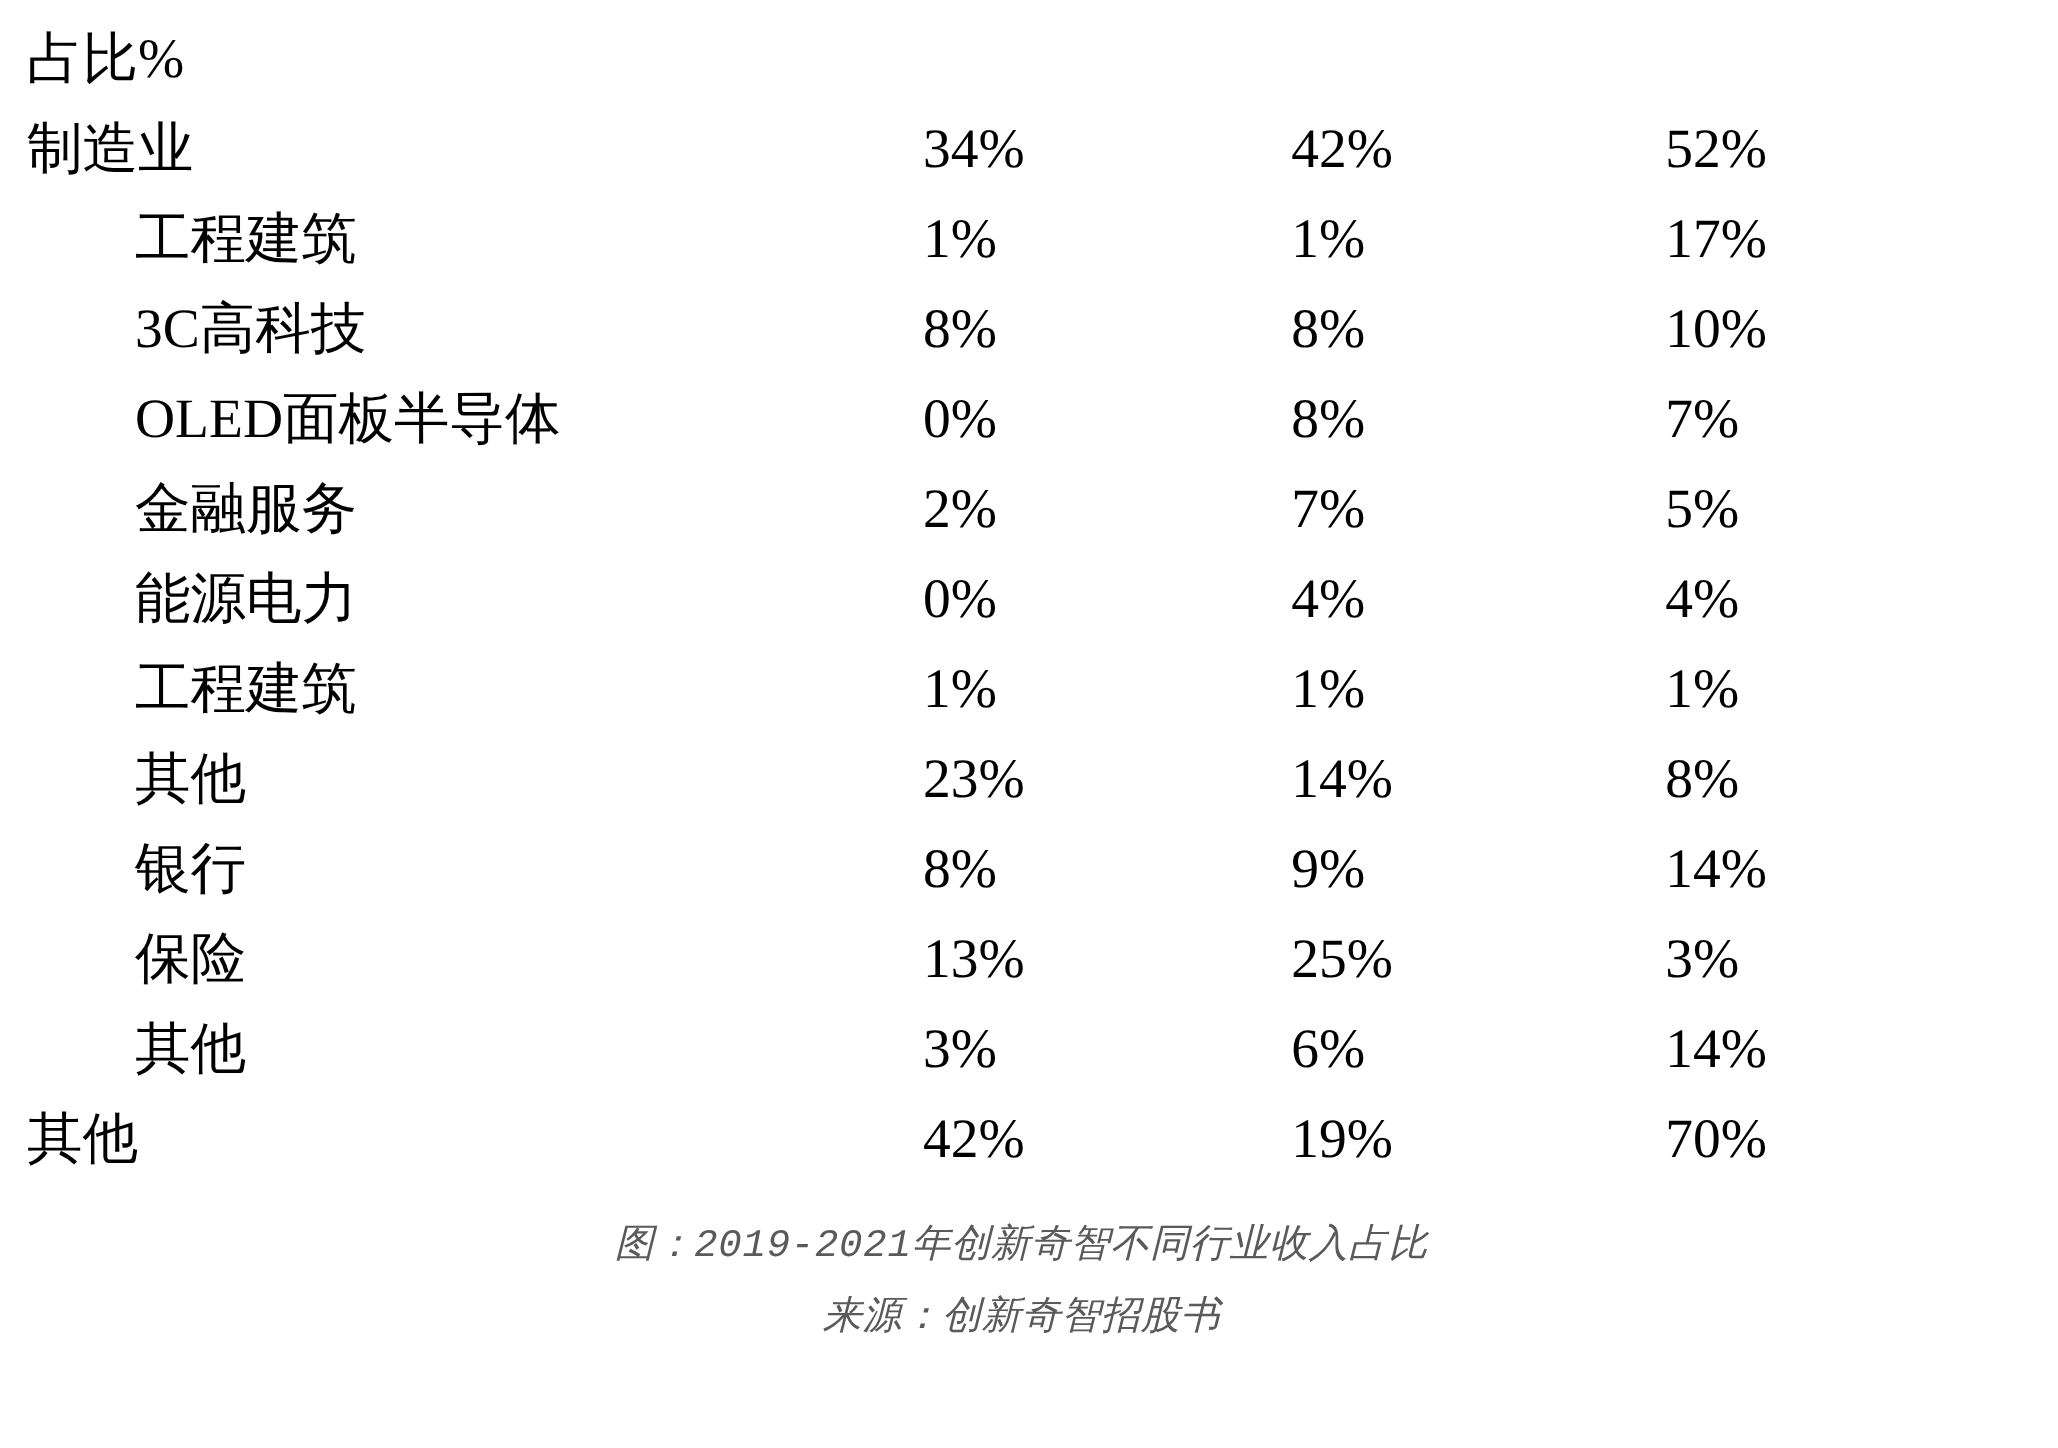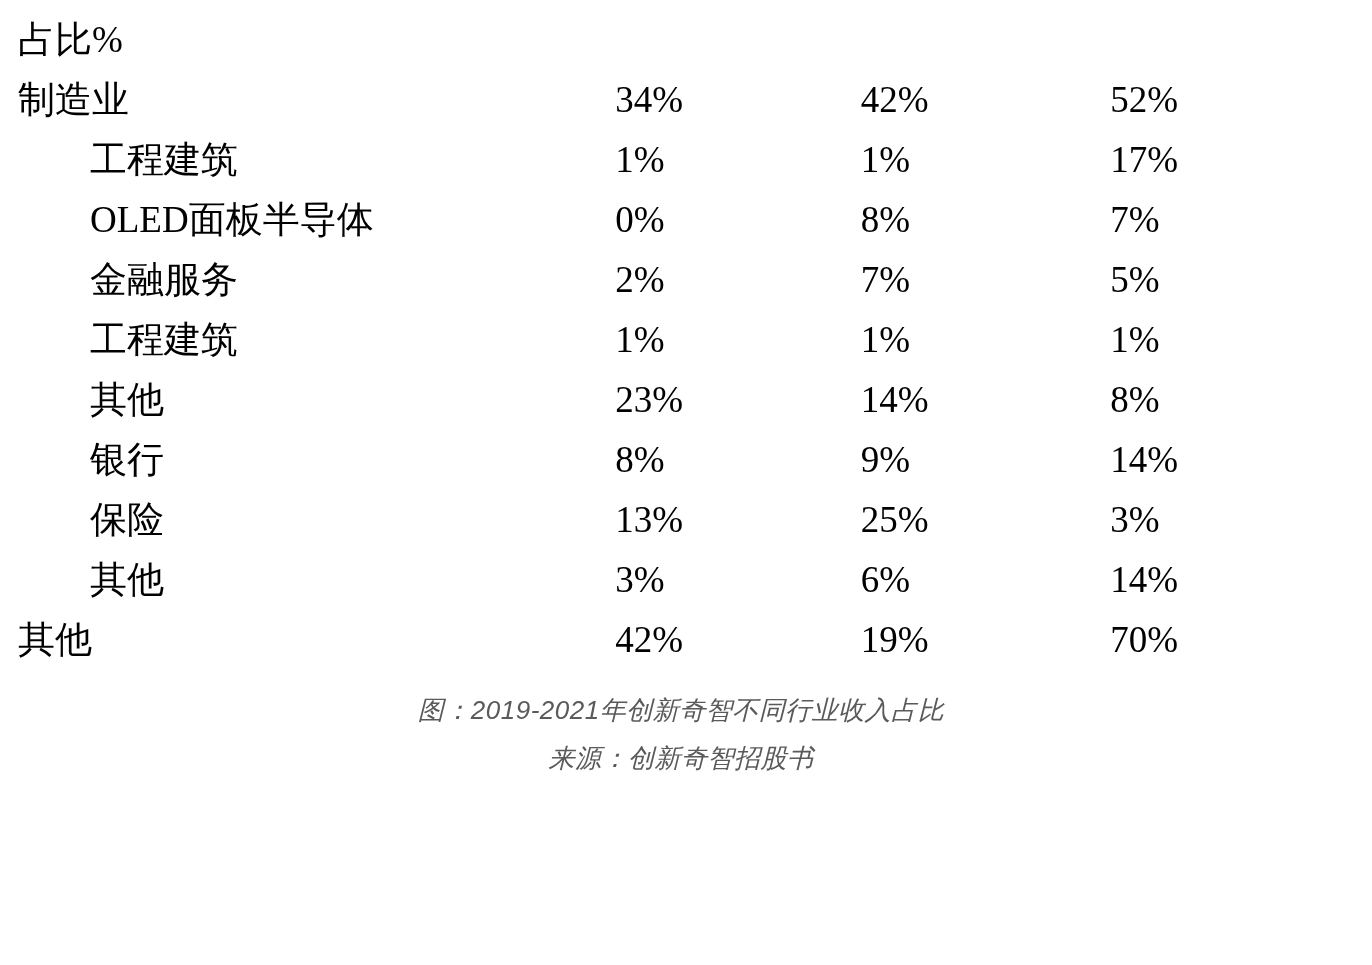--- a/index.html
+++ b/index.html
@@ -57,21 +57,21 @@
   .num-cell.c3 { padding-right: 0px; }
   .header-row .label-cell {
     font-size: 37px;
   }
   .caption-block {
     margin-top: 16px;
     text-align: center;
     color: #595959;
   }
   .caption-line {
-    font-family: Liberation Sans, sans-serif;
+    font-family: Liberation Mono, monospace;
     font-style: italic;
     font-size: 26px;
     line-height: 48px;
     color: #5a5a5a;
     letter-spacing: 0.5px;
   }
 </style>
 </head>
 <body>
 
@@ -93,35 +93,47 @@
         <td class="num-cell c3">52%</td>
       </tr>
 
       <tr class="row-line">
         <td class="label-cell level-2">工程建筑</td>
         <td class="num-cell c1">1%</td>
         <td class="num-cell c2">1%</td>
         <td class="num-cell c3">17%</td>
       </tr>
 
+      <tr class="row-line">
+        <td class="label-cell level-2">3C高科技</td>
+        <td class="num-cell c1">8%</td>
+        <td class="num-cell c2">8%</td>
+        <td class="num-cell c3">10%</td>
+      </tr>
 
       <tr class="row-line">
         <td class="label-cell level-2">OLED面板半导体</td>
         <td class="num-cell c1">0%</td>
         <td class="num-cell c2">8%</td>
         <td class="num-cell c3">7%</td>
       </tr>
 
       <tr class="row-line">
         <td class="label-cell level-2">金融服务</td>
         <td class="num-cell c1">2%</td>
         <td class="num-cell c2">7%</td>
         <td class="num-cell c3">5%</td>
       </tr>
 
+      <tr class="row-line">
+        <td class="label-cell level-2">能源电力</td>
+        <td class="num-cell c1">0%</td>
+        <td class="num-cell c2">4%</td>
+        <td class="num-cell c3">4%</td>
+      </tr>
 
       <tr class="row-line">
         <td class="label-cell level-2">工程建筑</td>
         <td class="num-cell c1">1%</td>
         <td class="num-cell c2">1%</td>
         <td class="num-cell c3">1%</td>
       </tr>
 
       <tr class="row-line">
         <td class="label-cell level-2">其他</td>

